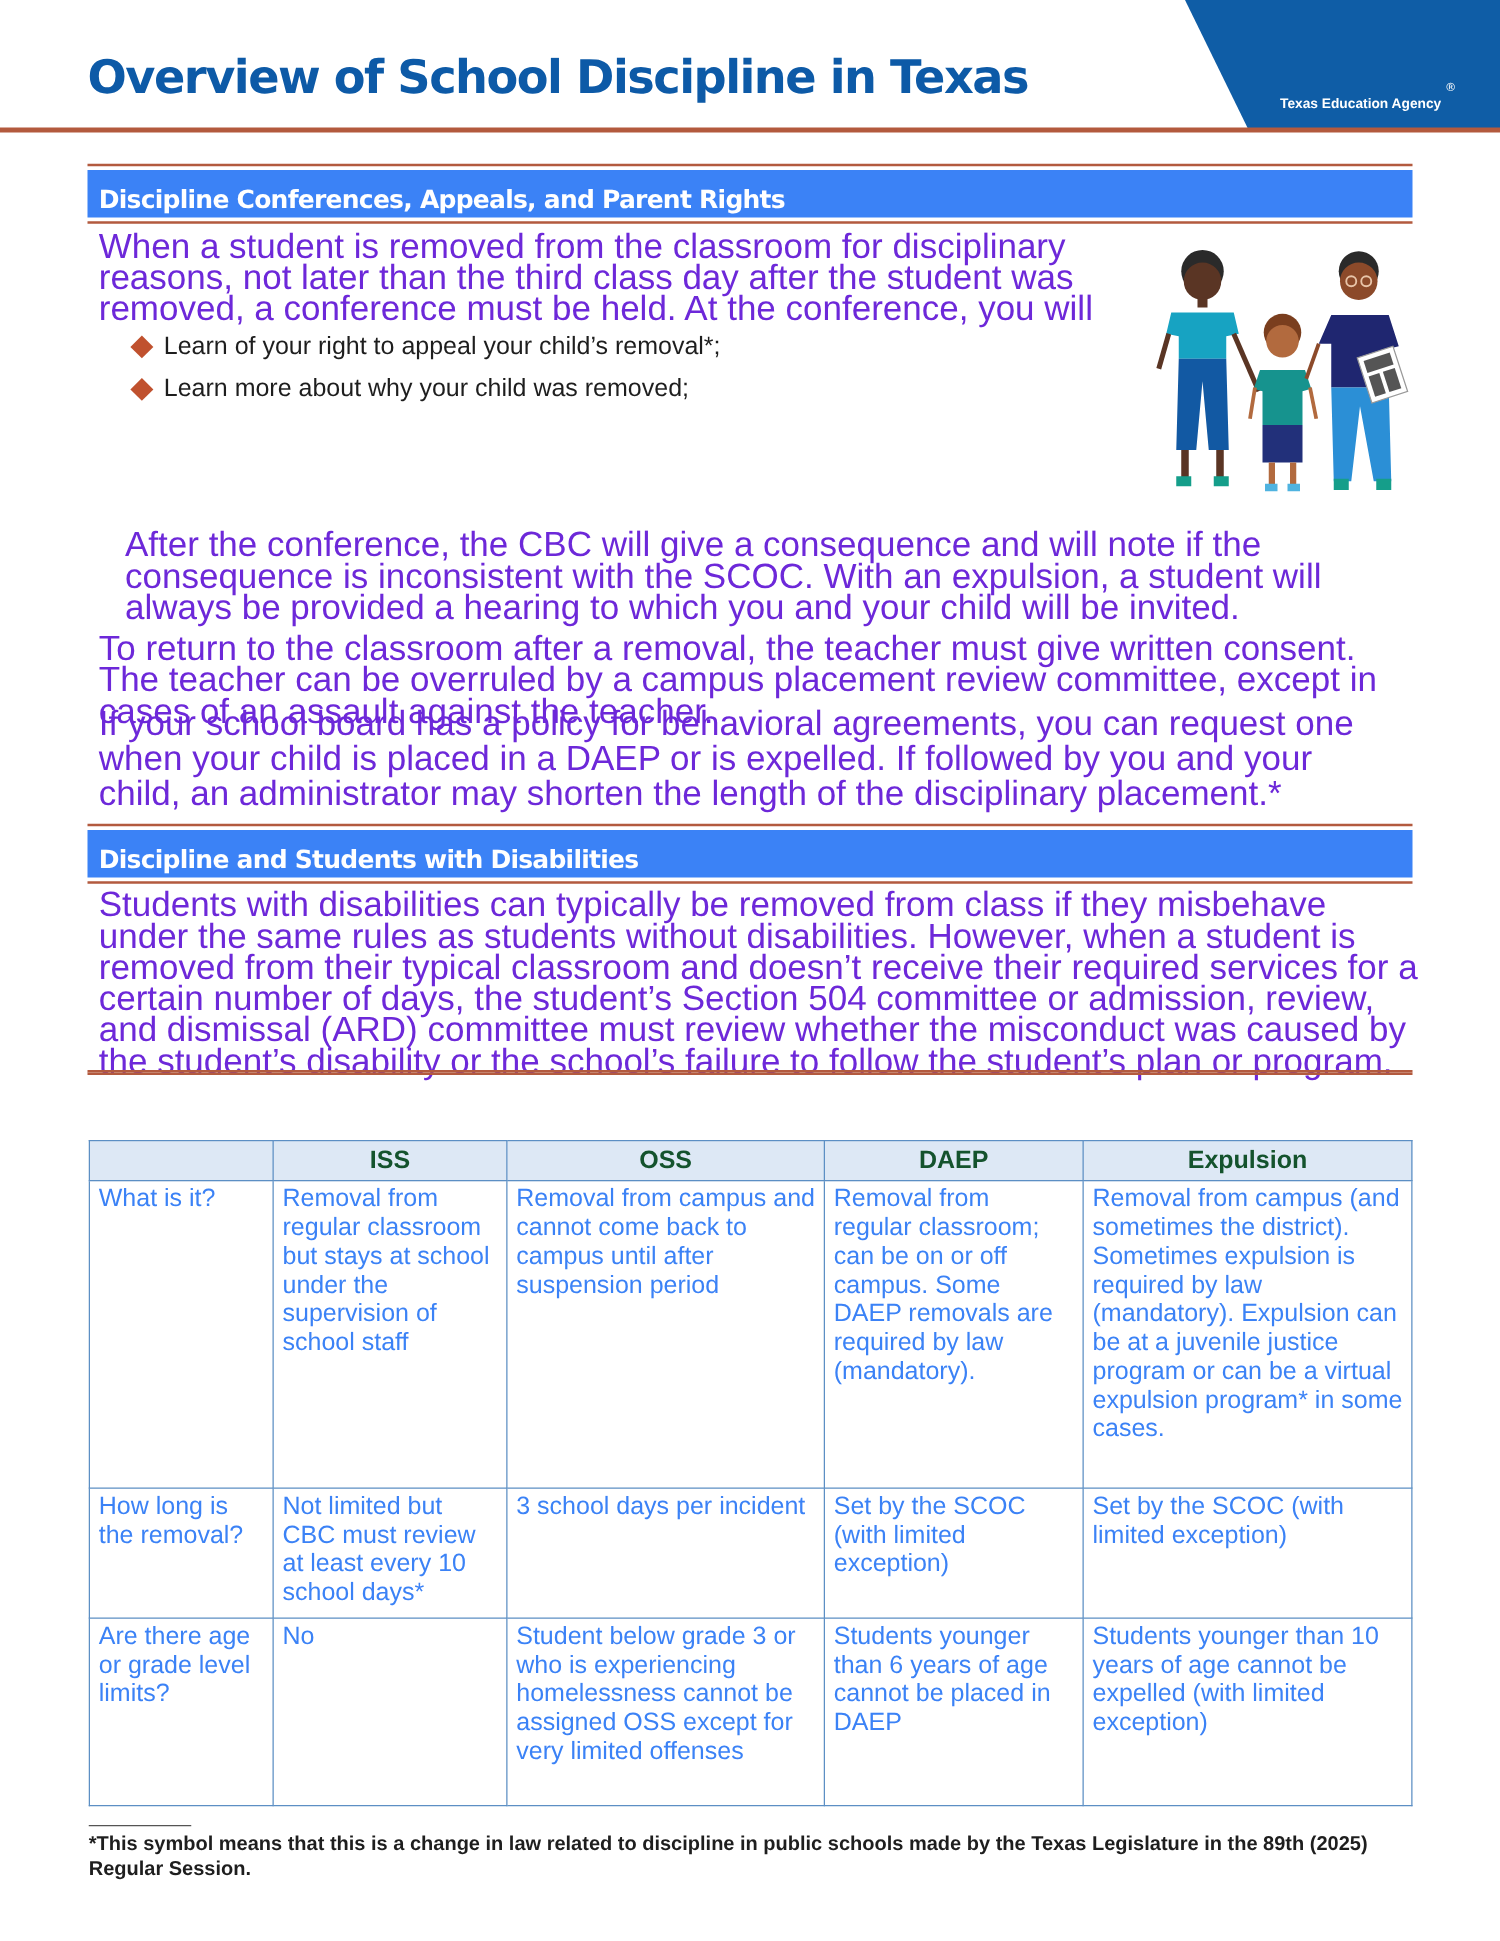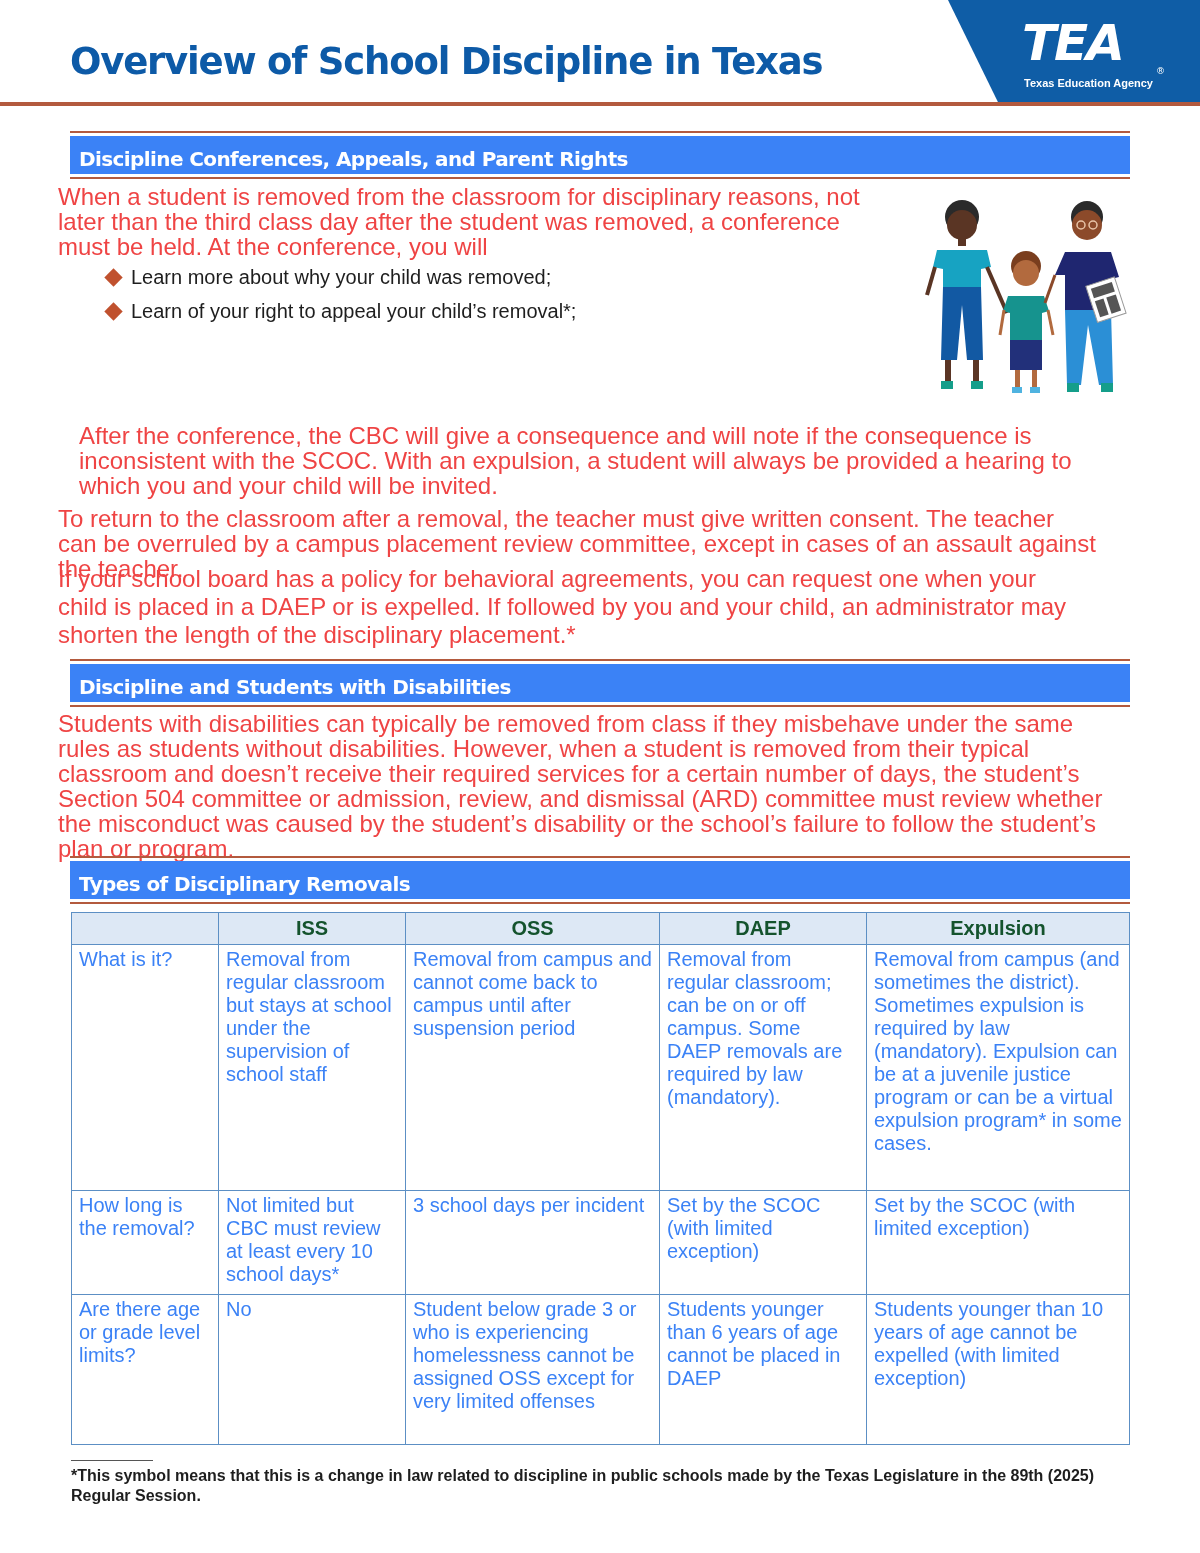--- a/index.html
+++ b/index.html
@@ -32,23 +32,23 @@
     .section-head { position: absolute; left: 70px; width: 1060px; }
     .section-head .rule { height: 2px; background: #b35a3e; }
     .section-head .bar {
       margin: 3px 0; height: 38px; background: #3b82f6;
       color: #ffffff; font-family: "DejaVu Sans", sans-serif; font-weight: bold;
       font-size: 20px; letter-spacing: -0.6px; line-height: 46px; padding-left: 9px;
       overflow: hidden;
     }
 
     .para {
-      position: absolute; left: 58px;
-      font-family: "Liberation Sans", sans-serif; font-size: 24px; line-height: 25px;
-      color: #ef4444;
+      position: absolute; left: 79px;
+      font-family: "Liberation Sans", sans-serif; font-size: 28px; line-height: 25px;
+      color: #6d28d9;
     }
     .bullets { position: absolute; left: 104px; top: 265px; width: 790px; list-style: none; }
     .bullets li {
       position: relative; padding-left: 27px; margin-bottom: 9px;
       font-family: "Liberation Sans", sans-serif; font-size: 20px; line-height: 25px;
     }
     .bullets li .diamond {
       position: absolute; left: 3px; top: 6px; width: 13px; height: 13px;
       background: #c0512e; transform: rotate(45deg);
     }
@@ -75,37 +75,36 @@
       position: absolute; left: 71px; top: 1466px; width: 1070px;
       font-family: "Liberation Sans", sans-serif; font-size: 16px; line-height: 20px; color: #1e1e1e; font-weight: bold;
     }
   </style>
 </head>
 <body>
 
 <div class="header">
   <h1 class="page-title">Overview of School Discipline in Texas</h1>
   <div class="logo-bg"></div>
-  <div class="logo-text">TEA</div>
   <span class="logo-reg">®</span>
   <div class="logo-sub">Texas Education Agency</div>
   <div class="header-rule"></div>
 </div>
 
 <div class="section-head" style="top:131px;">
   <div class="rule"></div>
   <div class="bar">Discipline Conferences, Appeals, and Parent Rights</div>
   <div class="rule"></div>
 </div>
 
 <p class="para" style="top:184px; width:840px;">When a student is removed from the classroom for disciplinary reasons, not later than the third class day after the student was removed, a conference must be held. At the conference, you will</p>
 
 <ul class="bullets">
+  <li><span class="diamond"></span><span>Learn of your right to appeal your child’s removal*;</span></li>
   <li><span class="diamond"></span><span>Learn more about why your child was removed;</span></li>
-  <li><span class="diamond"></span><span>Learn of your right to appeal your child’s removal*;</span></li>
 </ul>
 
 <svg class="illustration" viewBox="0 0 220 205">
 
   <g>
     <circle cx="47" cy="22" r="17" fill="#2a2a2a"></circle>
     <circle cx="47" cy="30" r="15" fill="#5a3524"></circle>
     <rect x="43" y="43" width="8" height="8" fill="#5a3524"></rect>
     <path d="M22 55 L72 55 L76 72 L66 74 L66 92 L28 92 L28 74 L18 72 Z" fill="#17a3c2"></path>
     <path d="M28 92 L66 92 L68 165 L52 165 L47 110 L42 165 L26 165 Z" fill="#1259a3"></path>
@@ -155,21 +154,20 @@
 
 <div class="section-head" style="top:659px;">
   <div class="rule"></div>
   <div class="bar">Discipline and Students with Disabilities</div>
   <div class="rule"></div>
 </div>
 <p class="para" style="top:711px; width:1060px;">Students with disabilities can typically be removed from class if they misbehave under the same rules as students without disabilities. However, when a student is removed from their typical classroom and doesn’t receive their required services for a certain number of days, the student’s Section 504 committee or admission, review, and dismissal (ARD) committee must review whether the misconduct was caused by the student’s disability or the school’s failure to follow the student’s plan or program.</p>
 
 <div class="section-head" style="top:856px;">
   <div class="rule"></div>
-  <div class="bar">Types of Disciplinary Removals</div>
   <div class="rule"></div>
 </div>
 
 <table class="removals">
   <colgroup>
     <col style="width:147px">
       <col style="width:187px">
       <col style="width:254px">
       <col style="width:207px">
       <col style="width:263px">

